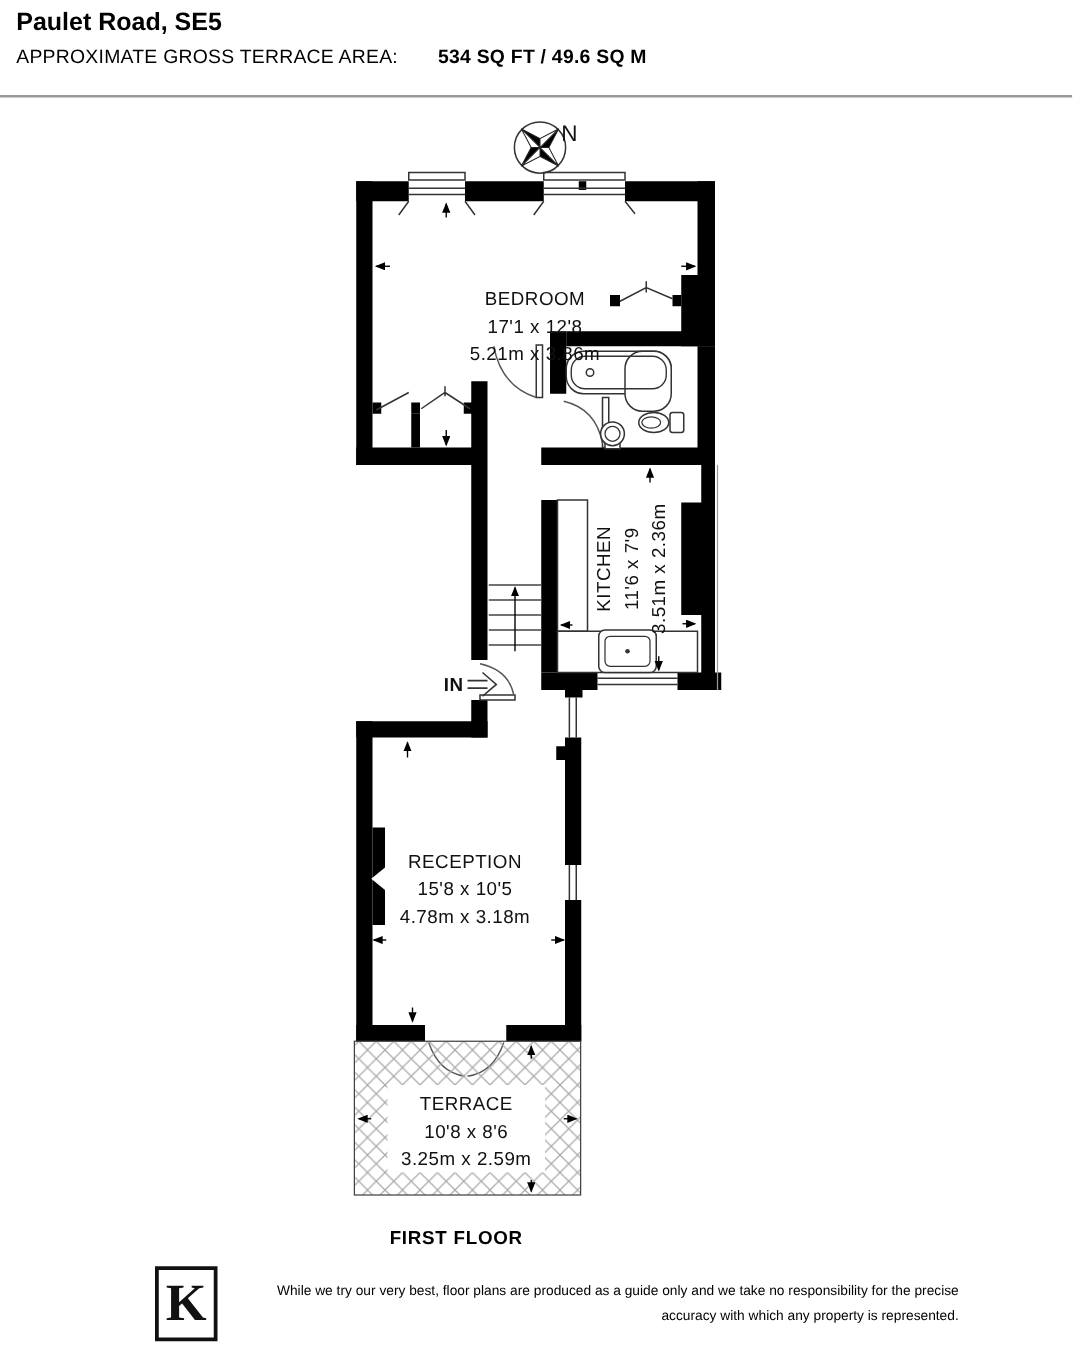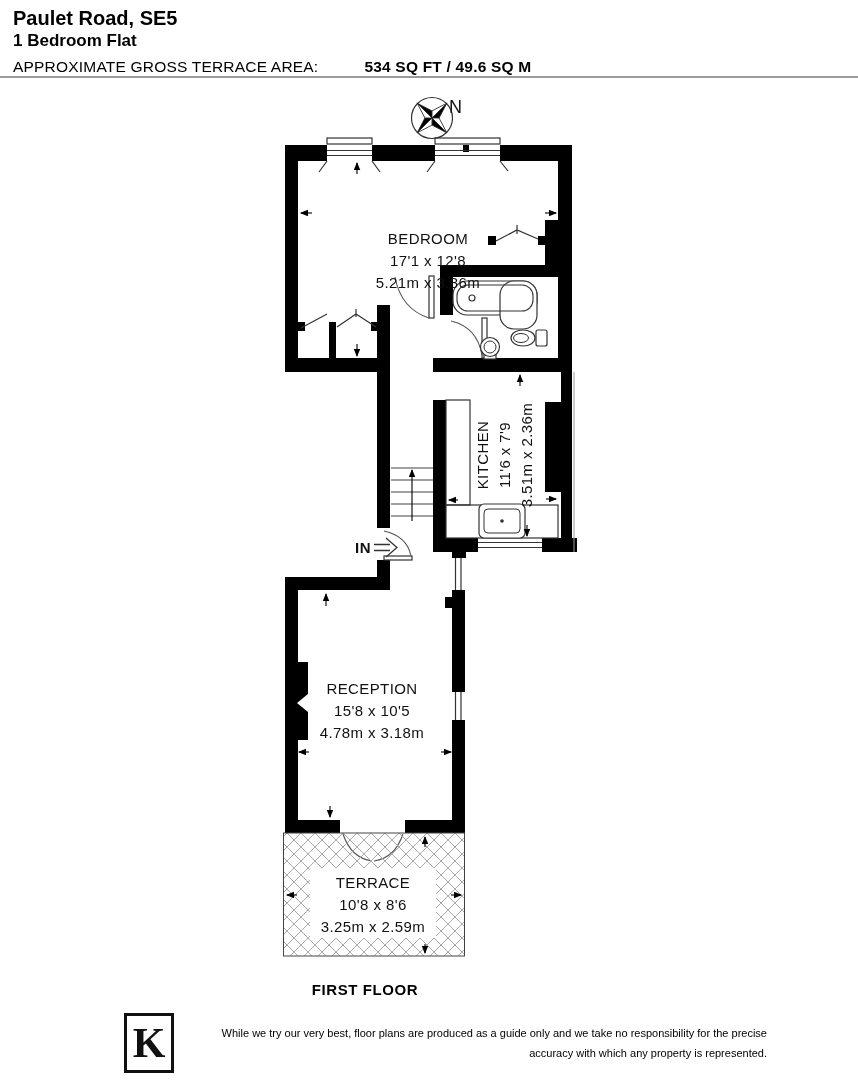--- a/index.html
+++ b/index.html
@@ -2,21 +2,21 @@
 <html><head>
 <meta charset="utf-8">
 <style>
   html,body{margin:0;padding:0;background:#fff;}
   #page{position:relative;width:858px;height:1080px;background:#fff;
         font-family:"Liberation Sans",sans-serif;color:#000;overflow:hidden;}
   .hdr{position:absolute;left:13px;top:6px;}
   .hdr .title{font-size:20px;font-weight:bold;line-height:24px;}
   .hdr .subtitle{font-size:17px;font-weight:bold;line-height:21px;}
   .hdr .arealine{font-size:15.5px;margin-top:7px;letter-spacing:.2px;}
-  .hdr .arealine .val{font-weight:bold;margin-left:14px;padding-left:32px;}
+  .hdr .arealine .val{font-weight:bold;padding-left:32px;}
   .rule{position:absolute;left:0;top:76px;width:858px;border-top:2px solid #9a9a9a;}
   #plan{position:absolute;left:0;top:0;}
   .flabel{font-size:15px;fill:#111;letter-spacing:.4px;}
   .ffirst{font-size:15px;font-weight:bold;fill:#000;letter-spacing:.6px;}
   .nlab{font-size:18px;fill:#111;}
   .inlab{font-size:15px;fill:#111;font-weight:bold;letter-spacing:.5px;}
   .wall{fill:#000;stroke:none;}
   .thin{stroke:#333;stroke-width:1.2;fill:none;}
   .fixt{stroke:#333;stroke-width:1.2;fill:#fff;}
   .doorarc{stroke:#555;stroke-width:1.1;fill:none;}
@@ -27,21 +27,20 @@
   .ftr-text{position:absolute;left:175px;top:1023px;width:592px;text-align:right;
             font-size:11px;line-height:20px;color:#000;}
 </style>
 </head>
 <body>
 
 <div id="page">
 
   <div class="hdr">
     <div class="title">Paulet Road, SE5</div>
-    <div class="subtitle">1 Bedroom Flat</div>
     <div class="arealine">
       <span>APPROXIMATE GROSS TERRACE AREA:</span><span class="val">534 SQ FT / 49.6 SQ M</span>
     </div>
   </div>
   <div class="rule"></div>
 
   <svg id="plan" width="858" height="1080" viewBox="0 0 858 1080">
     <defs>
       <marker id="ah" markerWidth="9" markerHeight="9" refX="6.5" refY="3" orient="auto">
         <path d="M0,0 L7.5,3 L0,6 Z" fill="#000"></path>

